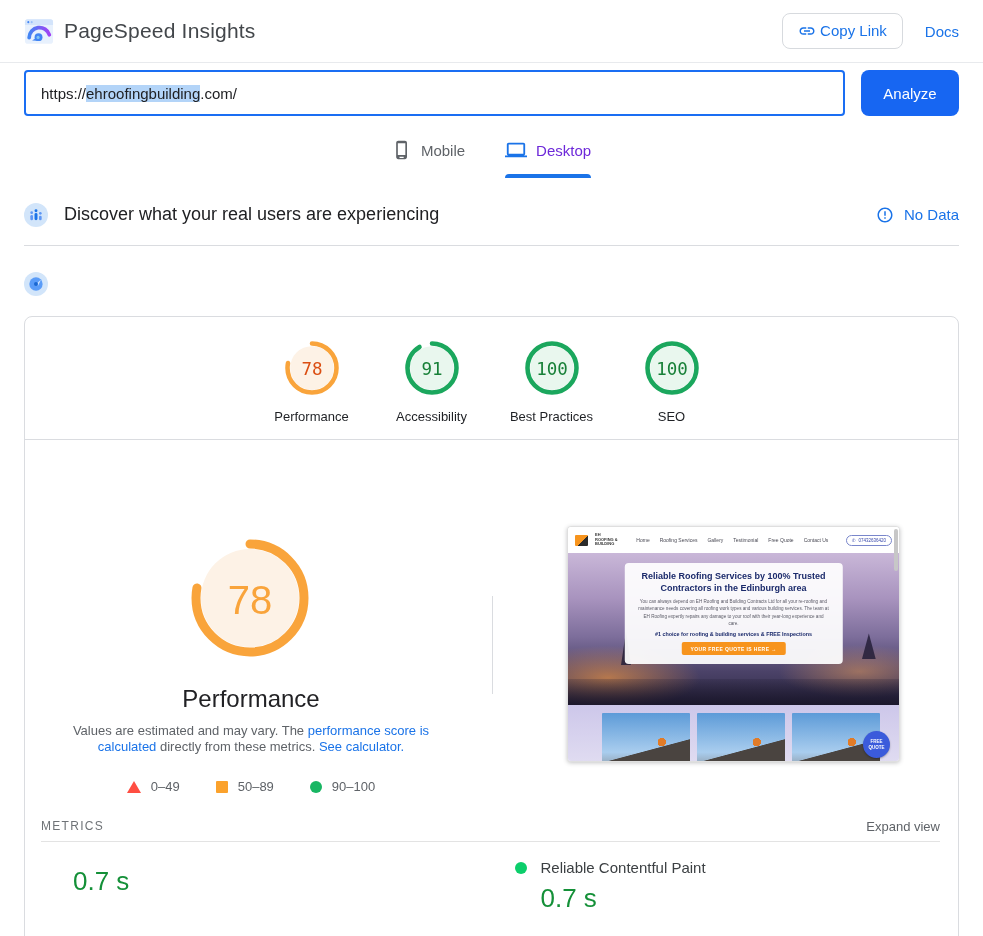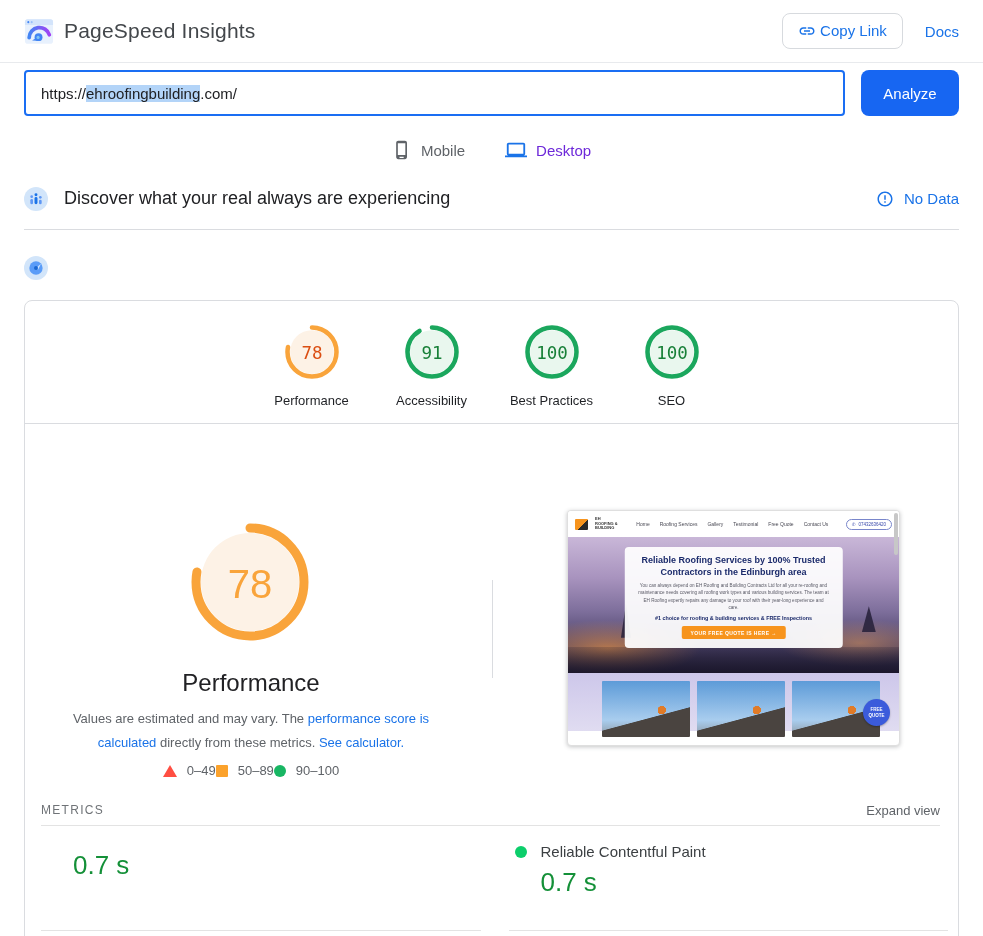--- a/index.html
+++ b/index.html
@@ -21,21 +21,21 @@
   .url-row { display:flex; align-items:center; gap:16px; padding:7px 24px 0; }
   .url-input { flex:1; height:46px; border:2px solid #1a6ef3; border-radius:4px;
     display:flex; align-items:center; padding:0 15px; font-size:15px; color:#202124; cursor:text;
     white-space:pre; }
   .url-input .sel { background:#b3d4f8; }
   .analyze-btn { width:98px; height:46px; background:#1766f2; color:#fff; border:none;
     border-radius:8px; font-size:15px; font-weight:500; font-family:inherit; cursor:pointer; }
 
   
   .tabs { display:flex; justify-content:center; gap:40px; margin-top:22px; }
-  .tab { display:flex; align-items:center; cursor:pointer; }
+  .tab { display:flex; flex-direction:column; align-items:center; cursor:pointer; }
   .tab-main { display:flex; align-items:center; gap:9px; font-size:15px; height:24px; }
   .tab.inactive .tab-main { color:#5f6368; }
   .tab.active .tab-main { color:#6d28d9; }
   .tab-underline { height:4px; border-radius:4px 4px 0 0; margin-top:12px; align-self:stretch; }
   .tab.active .tab-underline { background:#1a73e8; }
 
   
   .section-row { margin:13px 24px 0; height:47px; display:flex; align-items:center; }
   .section-row.diagnose { margin-top:16px; height:44px; }
   .s-icon { width:24px; height:24px; flex:0 0 24px; margin-right:16px; }
@@ -58,24 +58,24 @@
   .g-small .num { font-family:"DejaVu Sans Mono",monospace; font-size:20px; }
   .g-avg .tint { fill:#fdf2e6; } .g-avg .arc { stroke:#f9a43b; } .g-avg .num { fill:#db4e12; }
   .g-pass .tint { fill:#e9f7ee; } .g-pass .arc { stroke:#1ba75d; } .g-pass .num { fill:#188038; }
   .g-big { width:120px; height:120px; position:absolute; left:165px; top:221px; }
   .g-big .arc { stroke-width:9; }
   .g-big.g-avg .num { fill:#f9a43b; font-family:"Liberation Sans",sans-serif; font-size:40px; }
 
   .perf-title { position:absolute; left:26px; top:368px; width:400px; text-align:center;
     font-size:24px; color:#212124; }
   .perf-desc { position:absolute; left:46px; top:406px; width:360px; text-align:center;
-    font-size:13px; line-height:24px; color:#5f6368; }
+    font-size:13px; line-height:16px; color:#5f6368; }
   .perf-desc .lnk { color:#1a73e8; cursor:pointer; }
   .legend { position:absolute; left:26px; top:462px; width:400px; display:flex;
-    justify-content:center; align-items:center; font-size:13px; color:#5f6368; }
+    justify-content:center; gap:36px; align-items:center; font-size:13px; color:#5f6368; }
   .legend-item { display:flex; align-items:center; gap:10px; }
   .lg-triangle { width:0; height:0; border-left:7px solid transparent; border-right:7px solid transparent;
     border-bottom:12px solid #ff4e42; }
   .lg-square { width:12px; height:12px; background:#fba22c; border-radius:1px; }
   .lg-circle { width:12px; height:12px; background:#18b663; border-radius:50%; }
   .v-divider { position:absolute; left:467px; top:279px; width:1px; height:98px; background:#dadce0; }
 
   
   .metrics-header { position:absolute; left:16px; right:18px; top:494px; height:31px;
     display:flex; justify-content:space-between; align-items:center; border-bottom:1px solid #e3e3e3; }
@@ -93,21 +93,21 @@
   .thumb { position:absolute; left:542px; top:209px; width:333px; height:236px; background:#fff;
     border:1px solid #dfdfdf; border-radius:4px; overflow:hidden; cursor:pointer;
     box-shadow:0 1px 4px rgba(60,64,67,.3); }
   .t-header { height:26px; display:flex; align-items:center; padding:0 7px; gap:7px; background:#fff; }
   .t-logo-mark { width:13px; height:11px; background:linear-gradient(135deg,#f7941d 55%,#2b2b2b 56%);
     border-radius:1px; flex:0 0 13px; }
   .t-logo-text { font-size:4px; font-weight:700; color:#333; line-height:1.1; width:24px; }
   .t-nav { flex:1; display:flex; justify-content:center; gap:10px; font-size:5px; color:#4a4a55; }
   .t-phone { border:1px solid #7986cb; border-radius:7px; padding:2px 5px; font-size:4.5px;
     color:#3949ab; display:flex; align-items:center; gap:3px; white-space:nowrap; }
-  .t-hero { height:136px; position:relative;
+  .t-hero { height:152px; position:relative;
     background:
       radial-gradient(ellipse 40% 30% at 12% 82%, rgba(255,158,64,.6), transparent 70%),
       radial-gradient(ellipse 35% 25% at 88% 78%, rgba(255,170,90,.45), transparent 70%),
       linear-gradient(180deg,#c9b7d8 0%,#a893be 30%,#7d6e9b 55%,#4b4268 78%,#2e2a45 100%); }
   .t-spire { position:absolute; background:#241f38; opacity:.85; }
   .t-spire.a { left:16%; bottom:26%; width:10px; height:34px; clip-path:polygon(50% 0,100% 100%,0 100%); }
   .t-spire.b { right:7%; bottom:30%; width:14px; height:26px; clip-path:polygon(50% 0,100% 100%,0 100%); }
   .t-skyline { position:absolute; left:0; right:0; bottom:0; height:26px;
     background:linear-gradient(180deg,rgba(30,26,48,.2),rgba(24,20,40,.85)); }
   .t-panel { position:absolute; left:50%; top:10px; transform:translateX(-50%); width:66%;
@@ -193,21 +193,21 @@
 <div class="section-row">
   <svg class="s-icon" viewBox="0 0 36 36">
     <circle cx="18" cy="18" r="18" fill="#d2e5fa"></circle>
     <circle cx="11.5" cy="14.5" r="2" fill="#5e97f5"></circle>
       <rect x="9.5" y="18" width="4" height="8" rx="2" fill="#5e97f5"></rect>
     <circle cx="18" cy="11.5" r="2.2" fill="#1a73e8"></circle>
       <rect x="15.8" y="15" width="4.4" height="11" rx="2.2" fill="#1a73e8"></rect>
     <circle cx="24.5" cy="15.5" r="2" fill="#5e97f5"></circle>
       <rect x="22.5" y="19" width="4" height="7" rx="2" fill="#5e97f5"></rect>
   </svg>
-  <div class="s-title">Discover what your real always are experiencing</div>
+  <div class="s-title">Discover what your real users are experiencing</div>
   <div class="s-status">
     <svg width="18" height="18" viewBox="0 0 24 24">
       <path fill="#1a73e8" d="M11 15h2v2h-2zm0-8h2v6h-2zm.99-5C6.47 2 2 6.48 2 12s4.47 10 9.99 10C17.52 22 22 17.52 22 12S17.52 2 11.99 2zM12 20c-4.42 0-8-3.58-8-8s3.58-8 8-8 8 3.58 8 8-3.58 8-8 8z"></path>
     </svg>
     <span>No Data</span>
   </div>
 </div>
 <div class="divider"></div>
 
 <div class="section-row diagnose">

